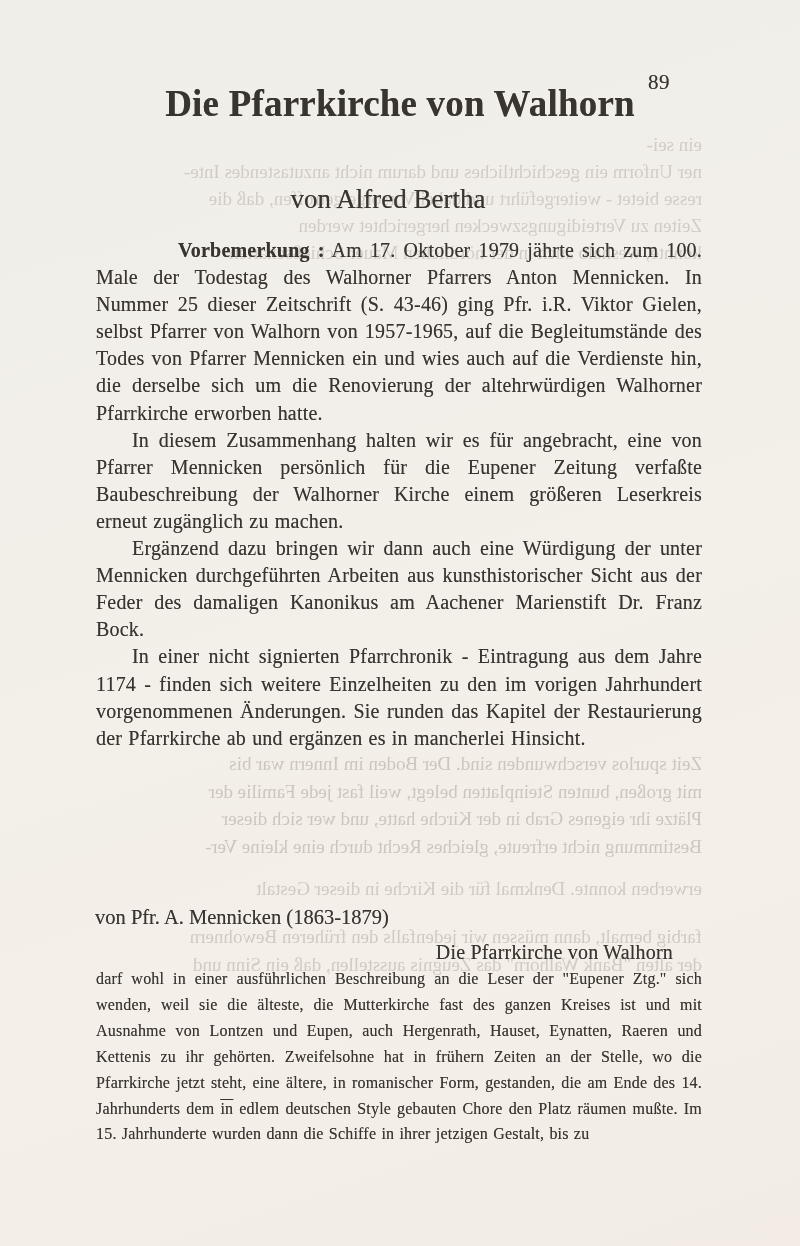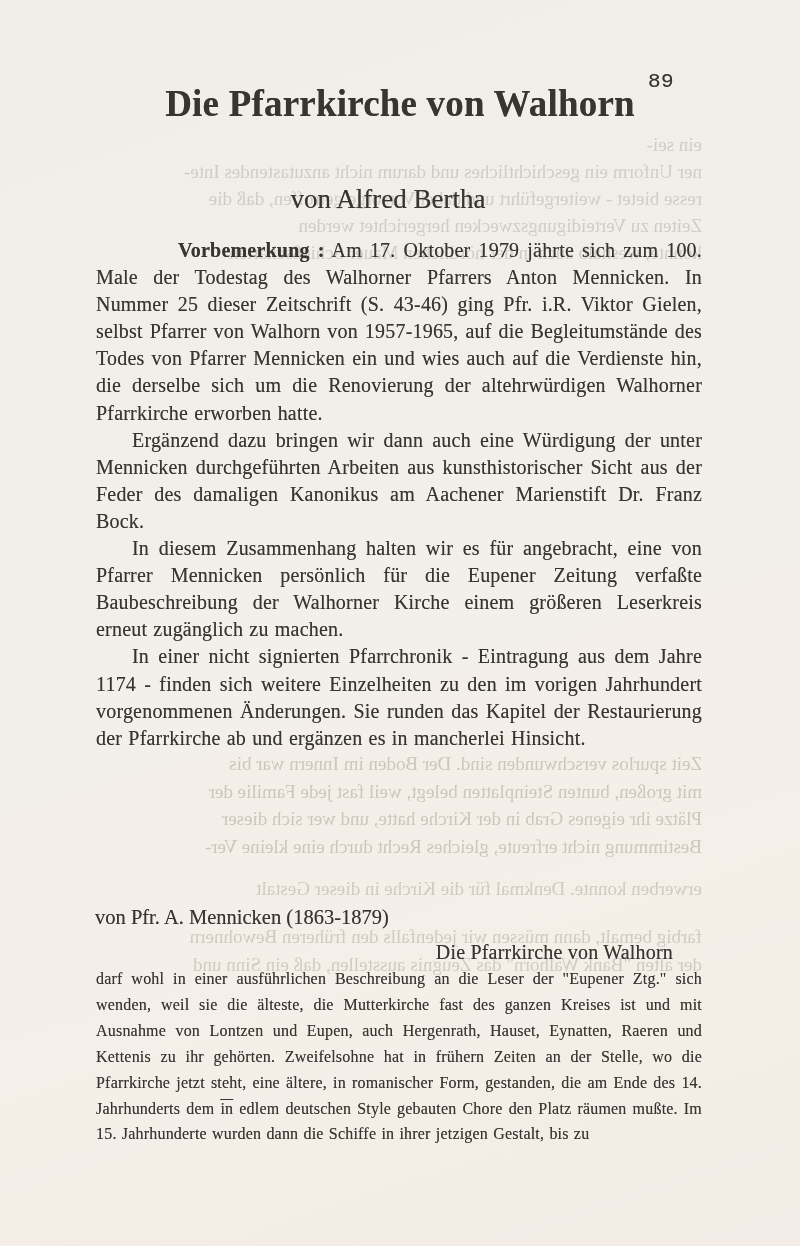--- a/index.html
+++ b/index.html
@@ -9,21 +9,21 @@
     margin:0 auto;
     overflow:hidden;
     background:linear-gradient(162deg,#f0eee9 0%,#f2efe9 38%,#f4efe8 72%,#f3ece6 100%);
     font-family:"Liberation Serif","DejaVu Serif",serif;
     color:#38342f;
   }
   .inked{ text-shadow:0 0 0.35px rgba(56,52,47,.55); z-index:2; }
 
   .pagenum{
     position:absolute; top:70px; left:648px; width:50px;
-    font-size:21px; letter-spacing:.5px; z-index:2;font-family:Liberation Mono, monospace;
+    font-size:21px; letter-spacing:.5px; z-index:2;
   }
   .title{
     position:absolute; top:82px; left:95px; width:610px; margin:0;
     text-align:center; font-size:37px; font-weight:700; letter-spacing:.2px; z-index:2;
   }
   .byline1{
     position:absolute; top:184px; left:95px; width:586px;
     text-align:center; font-size:27px; z-index:2;
   }
   .intro{
@@ -100,22 +100,22 @@
   </div>
 
   <div class="pagenum inked">89</div>
 
   <h1 class="title inked">Die Pfarrkirche von Walhorn</h1>
 
   <div class="byline1 inked">von Alfred Bertha</div>
 
   <div class="intro inked">
     <p class="para ind-lg"><span class="bold">Vorbemerkung :</span><span> Am 17. Oktober 1979 jährte sich zum 100. Male der Todestag des Walhorner Pfarrers Anton Mennicken. In Nummer 25 dieser Zeitschrift (S. 43-46) ging Pfr. i.R. Viktor Gielen, selbst Pfarrer von Walhorn von 1957-1965, auf die Begleitumstände des Todes von Pfarrer Mennicken ein und wies auch auf die Verdienste hin, die derselbe sich um die Renovierung der altehrwürdigen Walhorner Pfarrkirche erworben hatte.</span></p>
+    <p class="para ind">In diesem Zusammenhang halten wir es für angebracht, eine von Pfarrer Mennicken persönlich für die Eupener Zeitung verfaßte Baubeschreibung der Walhorner Kirche einem größeren Leserkreis erneut zugänglich zu machen.</p>
     <p class="para ind">Ergänzend dazu bringen wir dann auch eine Würdigung der unter Mennicken durchgeführten Arbeiten aus kunsthistorischer Sicht aus der Feder des damaligen Kanonikus am Aachener Marienstift Dr. Franz Bock.</p>
-    <p class="para ind">In diesem Zusammenhang halten wir es für angebracht, eine von Pfarrer Mennicken persönlich für die Eupener Zeitung verfaßte Baubeschreibung der Walhorner Kirche einem größeren Leserkreis erneut zugänglich zu machen.</p>
     <p class="para ind">In einer nicht signierten Pfarrchronik - Eintragung aus dem Jahre 1174 - finden sich weitere Einzelheiten zu den im vorigen Jahrhundert vorgenommenen Änderungen. Sie runden das Kapitel der Restaurierung der Pfarrkirche ab und ergänzen es in mancherlei Hinsicht.</p>
   </div>
 
   <h2 class="heading inked">
   </h2>
 
   <div class="byline2 inked">von Pfr. A. Mennicken (1863-1879)</div>
 
   <div class="opening inked">Die Pfarrkirche von Walhorn</div>
 

